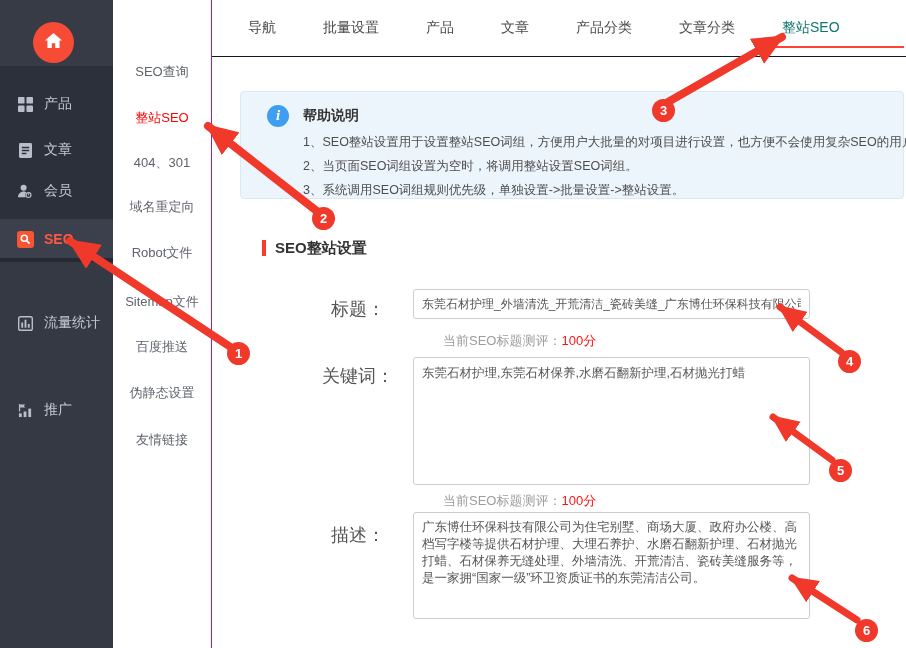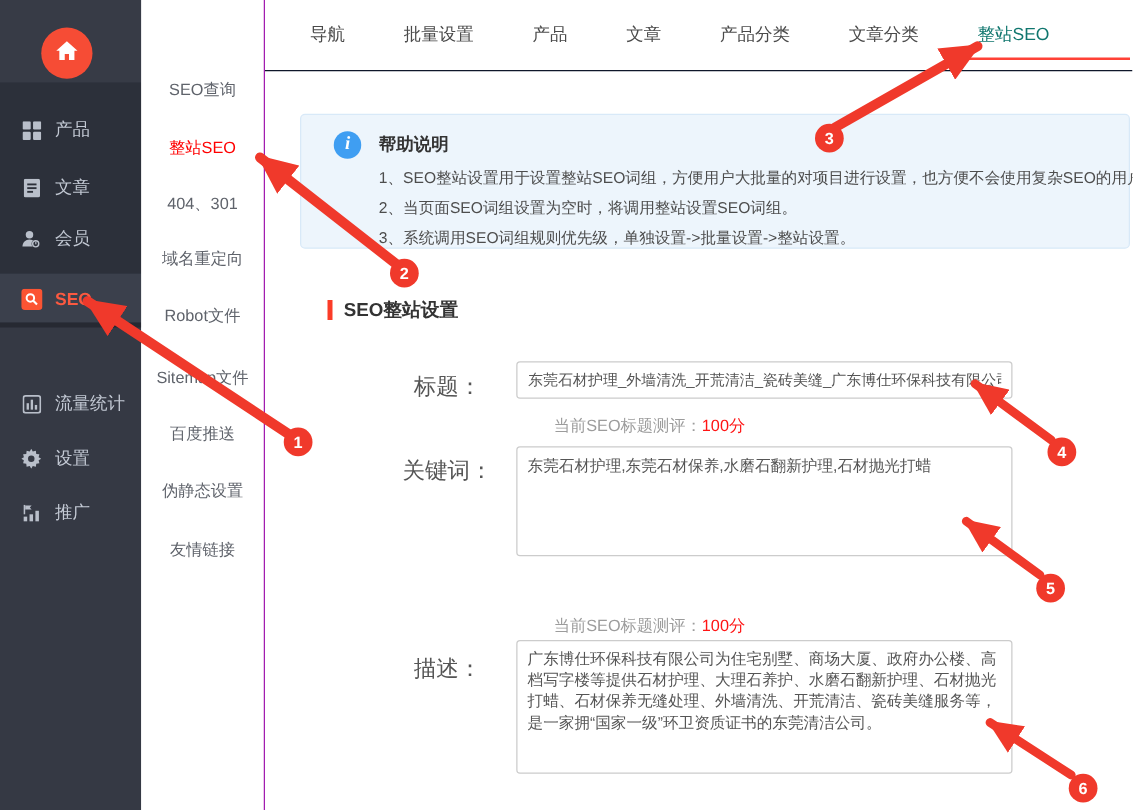--- a/index.html
+++ b/index.html
@@ -131,29 +131,20 @@
           <rect x=".75" y=".75" width="14.5" height="14.5" rx="2" fill="none" stroke="#b9bfca" stroke-width="1.5"></rect>
           <g fill="#b9bfca">
             <rect x="3.5" y="7" width="2" height="5.5"></rect>
             <rect x="7" y="4" width="2" height="8.5"></rect>
             <rect x="10.5" y="8.5" width="2" height="4"></rect>
           </g>
         </svg>
     </span>
     <span>流量统计</span>
   </div>
-  <div class="ls-item" style="top:352px">
-    <span class="ic">
-      <svg width="16" height="16" viewBox="0 0 16 16">
-          <path fill="#b9bfca" d="M8 0l1.2 2.2 2.5-.6.3 2.5 2.5.3-.6 2.4L16 8l-2.1 1.2.6 2.4-2.5.3-.3 2.5-2.5-.6L8 16l-1.2-2.2-2.5.6-.3-2.5-2.5-.3.6-2.4L0 8l2.1-1.2-.6-2.4 2.5-.3.3-2.5 2.5.6z"></path>
-          <circle cx="8" cy="8" r="2.6" fill="#353944"></circle>
-        </svg>
-    </span>
-    <span>设置</span>
-  </div>
   <div class="ls-item" style="top:395px">
     <span class="ic">
       <svg width="15" height="15" viewBox="0 0 16 16">
           <g fill="#b9bfca">
             <rect x="1" y="1" width="1.3" height="8"></rect>
             <path d="M2.3 1.5h5.5L6.2 3.2l1.6 1.7H2.3z"></path>
             <rect x="1" y="11" width="3" height="4"></rect>
             <rect x="6" y="9" width="3" height="6"></rect>
             <rect x="11" y="6" width="3" height="9"></rect>
           </g>
@@ -198,21 +189,21 @@
   <div class="sec-bar"></div>
   <div class="sec-title">SEO整站设置</div>
 
   <div class="f-label" style="top:297px">标题：</div>
   <input class="f-input" type="text" value="东莞石材护理_外墙清洗_开荒清洁_瓷砖美缝_广东博仕环保科技有限公司" style="">
   <div class="score" style="top:332px">
     <span>当前SEO标题测评：</span><b>100分</b>
   </div>
 
   <div class="f-label" style="top:364px">关键词：</div>
-  <textarea class="f-ta" style="top: 357px; height: 88px;">东莞石材护理,东莞石材保养,水磨石翻新护理,石材抛光打蜡</textarea>
+  <textarea class="f-ta" style="top: 357px; height: 128px;">东莞石材护理,东莞石材保养,水磨石翻新护理,石材抛光打蜡</textarea>
   <div class="score" style="top:492px">
     <span>当前SEO标题测评：</span><b>100分</b>
   </div>
 
   <div class="f-label" style="top:523px">描述：</div>
   <textarea class="f-ta" style="top: 512px; height: 107px; line-height: 17px;">广东博仕环保科技有限公司为住宅别墅、商场大厦、政府办公楼、高档写字楼等提供石材护理、大理石养护、水磨石翻新护理、石材抛光打蜡、石材保养无缝处理、外墙清洗、开荒清洁、瓷砖美缝服务等，是一家拥“国家一级”环卫资质证书的东莞清洁公司。</textarea>
 </div>
 
 <svg class="arrows">
   <defs>

